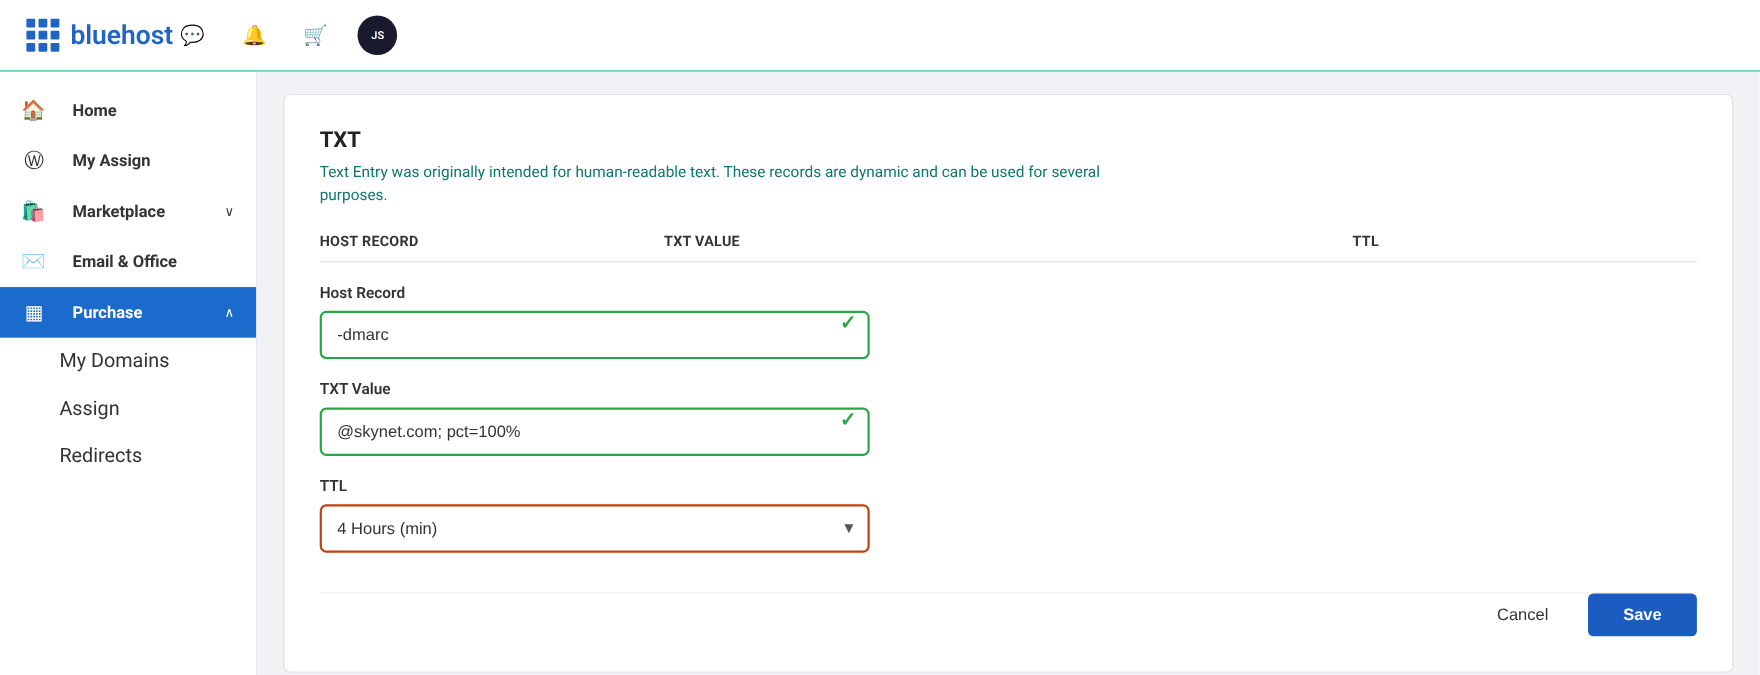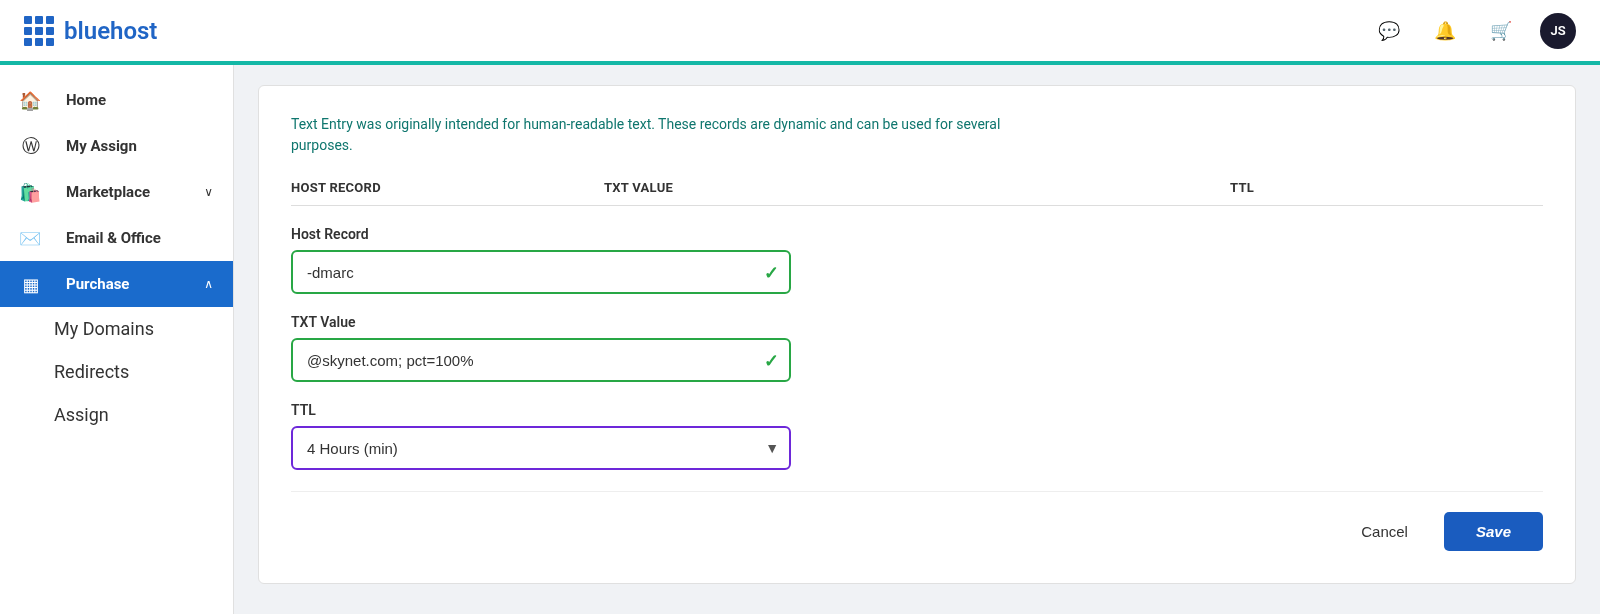--- a/index.html
+++ b/index.html
@@ -4,23 +4,22 @@
   <style>
     * { box-sizing: border-box; margin: 0; padding: 0; }
     body { font-family: -apple-system, BlinkMacSystemFont, 'Segoe UI', Roboto, sans-serif; background: #f0f2f5; height: 614px; overflow: hidden; }
 
     
     .header {
       height: 65px;
       background: #fff;
       display: flex;
       align-items: center;
-      justify-content: space-between;
       padding: 0 24px;
-      border-bottom: 4px solid #14b8a6;
+      border-bottom: 1px solid #14b8a6;
       position: fixed;
       top: 0; left: 0; right: 0;
       z-index: 100;
     }
     .header-logo {
       display: flex;
       align-items: center;
       gap: 10px;
     }
     .logo-grid {
@@ -60,21 +59,21 @@
     }
     .avatar {
       width: 36px;
       height: 36px;
       background: #1a1a2e;
       border-radius: 50%;
       display: flex;
       align-items: center;
       justify-content: center;
       color: #fff;
-      font-size: 13px;
+      font-size: 10px;
       font-weight: 600;
       cursor: pointer;
     }
 
     
     .layout {
       display: flex;
       padding-top: 65px;
       height: 614px;
     }
@@ -183,21 +182,21 @@
     .form-label {
       font-size: 14px;
       font-weight: 600;
       color: #333;
       margin-bottom: 8px;
       display: block;
     }
     .input-wrapper {
       position: relative;
       display: flex;
-      align-items: center;
+      align-items: flex-start;
     }
     .form-input {
       width: 100%;
       height: 44px;
       padding: 0 40px 0 14px;
       border: 2px solid #ccc;
       border-radius: 6px;
       font-size: 15px;
       color: #333;
       outline: none;
@@ -214,21 +213,21 @@
 
     
     .form-select-wrapper {
       position: relative;
       max-width: 500px;
     }
     .form-select {
       width: 100%;
       height: 44px;
       padding: 0 40px 0 14px;
-      border: 2px solid #6d28d9;
+      border: 2px solid #c2410c;
       border-radius: 6px;
       font-size: 15px;
       color: #333;
       appearance: none;
       -webkit-appearance: none;
       background: #fff;
       cursor: pointer;
       outline: none;
     }
     .select-arrow {
@@ -240,22 +239,21 @@
       font-size: 14px;
       pointer-events: none;
     }
 
     
     .action-row {
       display: flex;
       justify-content: flex-end;
       align-items: center;
       gap: 16px;
-      margin-top: 21px;
-      padding-top: 20px;
+      margin-top: 36px;
       border-top: 1px solid #eee;
     }
     .btn-cancel {
       background: none;
       border: none;
       font-size: 15px;
       color: #333;
       cursor: pointer;
       padding: 10px 20px;
       border-radius: 4px;
@@ -264,21 +262,20 @@
     .btn-save {
       background: #1a5cbf;
       color: #fff;
       border: none;
       font-size: 15px;
       font-weight: 600;
       padding: 11px 32px;
       border-radius: 5px;
       cursor: pointer;
       transition: background 0.15s;
-      font-style: italic;
     }
   </style>
 </head>
 <body>
 
 <header class="header">
   <div class="header-logo">
     <div class="logo-grid">
       <div class="logo-dot"></div>
         <div class="logo-dot"></div>
@@ -325,27 +322,28 @@
     <div class="sidebar-item">
       <span class="sidebar-icon">✉️</span>
       <span class="sidebar-label">Email &amp; Office</span>
     </div>
     <div class="sidebar-item active">
       <span class="sidebar-icon">▦</span>
       <span class="sidebar-label">Purchase</span>
       <span class="sidebar-chevron">∧</span>
     </div>
     <a class="sidebar-sub-item">My Domains</a>
+    <a class="sidebar-sub-item">Assign</a>
     <a class="sidebar-sub-item">Redirects</a>
-    <a class="sidebar-sub-item">Assign</a>
   </nav>
 
   <main class="main">
     <div class="content-card">
 
+      <h1 class="txt-title">TXT</h1>
       <p class="txt-desc">Text Entry was originally intended for human-readable text. These records are dynamic and can be used for several purposes.</p>
 
       <div class="table-header">
         <span class="th">Host Record</span>
         <span class="th">TXT Value</span>
         <span class="th">TTL</span>
       </div>
 
       <div class="form-group">
         <label class="form-label">Host Record</label>

